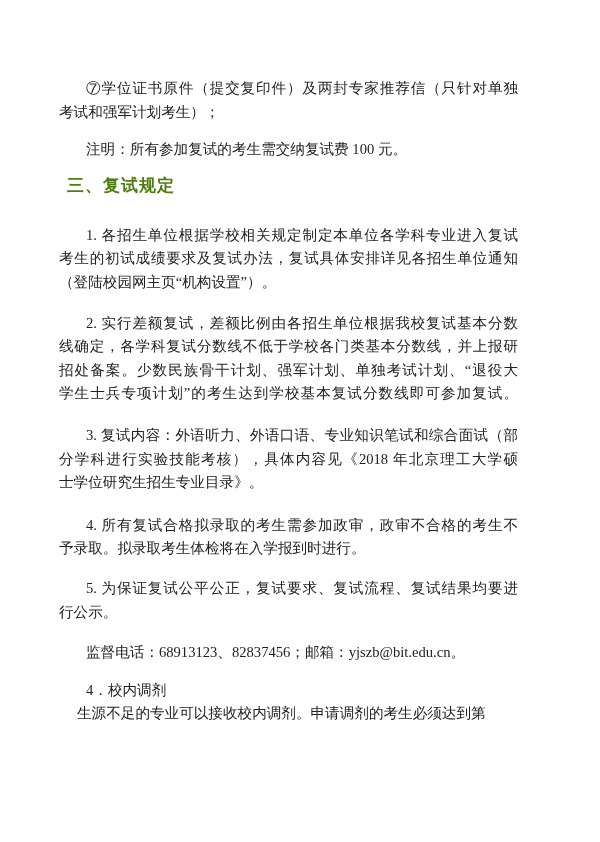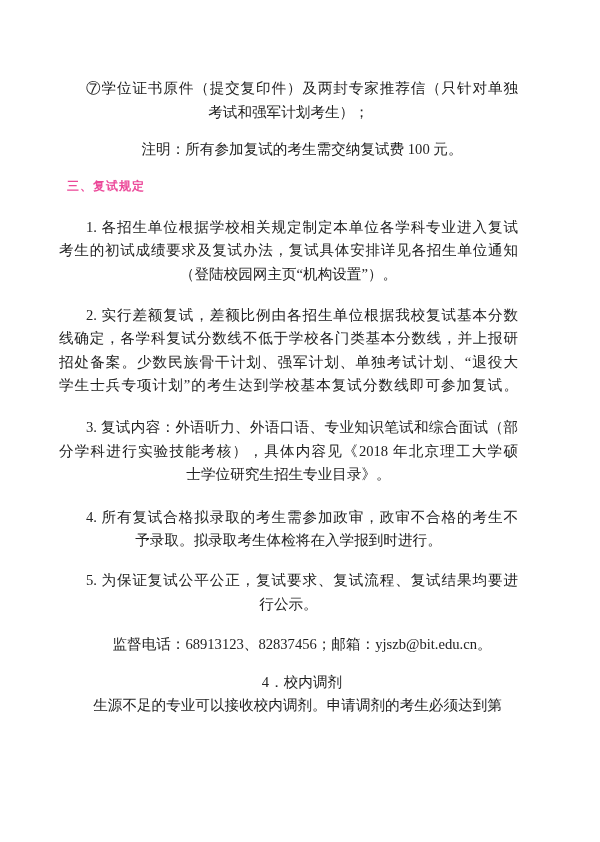--- a/index.html
+++ b/index.html
@@ -17,45 +17,45 @@
     font-family: "Liberation Serif", serif;
     font-size: 14.6px;
     color: #222222;
     overflow: hidden;
   }
   .block { margin: 0; }
   .line {
     height: 23.6px;
     line-height: 23.6px;
     overflow: hidden;
-    text-align: center;
+    text-align: left;
   }
   
   .fill {
     text-align: justify;
     text-align-last: justify;
   }
   
   .ind { padding-left: 27px; }
   
   .ind18 { padding-left: 18px; }
   
   .hline {
     height: 26px;
     line-height: 26px;
     padding-left: 8px;
     font-family: "Liberation Sans", sans-serif;
     font-weight: 700;
-    font-size: 12px;
-    color: #ec4899;
+    font-size: 17px;
+    color: #4d7c0f;
     letter-spacing: 1px;
   }
   .b2  { margin-top: 14px; }
   .b3  { margin-top: 11px; }
-  .b4  { margin-top: 17px; }
+  .b4  { margin-top: 25px; }
   .b5  { margin-top: 17px; }
   .b6  { margin-top: 18px; }
   .b7  { margin-top: 19px; }
   .b8  { margin-top: 16px; }
   .b9  { margin-top: 17px; }
   .b10 { margin-top: 14px; }
   .b11 { margin-top: 14px; }
   .b12 { margin-top: 0; }
 </style>
 </head>

